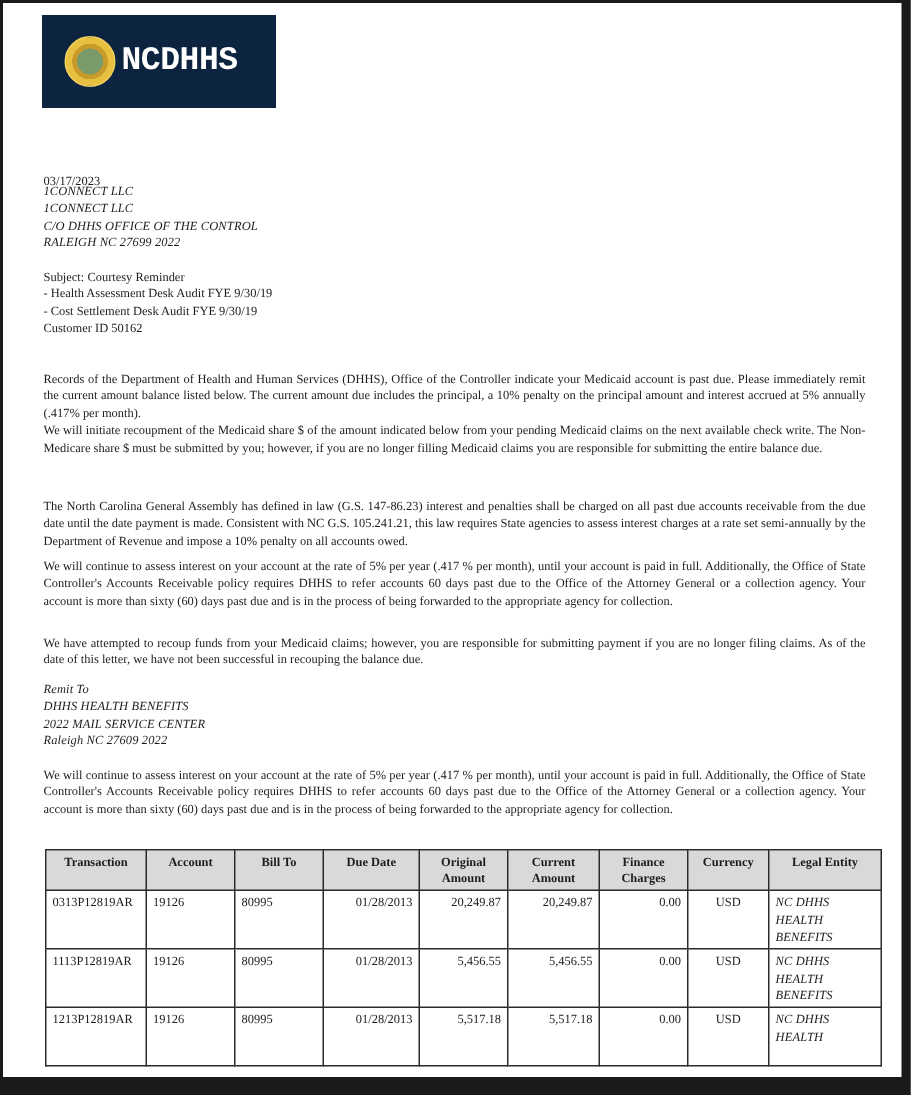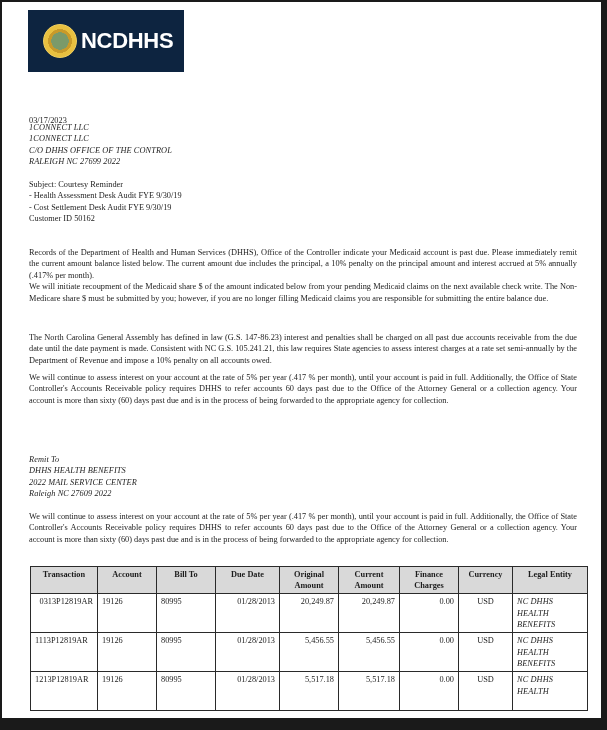--- a/index.html
+++ b/index.html
@@ -13,21 +13,21 @@
   .logo {
     position:absolute; left:26px; top:8px; width:156px; height:62px;
     background:#0d2440; display:flex; align-items:center;
   }
   .seal {
     width:34px; height:34px; border-radius:50%; margin-left:15px;
     background:radial-gradient(circle at 50% 50%, #7a9a6a 0 38%, #c89a2a 39% 52%, #e8c040 53% 100%);
     border:1px solid #f0d060; box-sizing:border-box;
   }
   .logo-text {
-    color:#ffffff; font-family:Liberation Sans, sans-serif;
+    color:#ffffff; font-family:Liberation Mono, monospace;
     font-weight:bold; font-size:22px; margin-left:4px; letter-spacing:-0.3px;
   }
   .block { position:absolute; left:27px; width:548px; }
   .just { text-align:justify; }
   .caps { letter-spacing:0.1px;font-style:italic; }
   table.tx {
     position:absolute; left:28px; top:564px; border-collapse:collapse;
     font-size:8.3px; line-height:11.2px;
   }
   table.tx th, table.tx td {
@@ -68,20 +68,21 @@
 
   <div class="block just" style="top:245px;">
     <div>Records of the Department of Health and Human Services (DHHS), Office of the Controller indicate your Medicaid account is past due. Please immediately remit the current amount balance listed below. The current amount due includes the principal, a 10% penalty on the principal amount and interest accrued at 5% annually (.417% per month).</div>
     <div>We will initiate recoupment of the Medicaid share $ of the amount indicated below from your pending Medicaid claims on the next available check write. The Non-Medicare share $ must be submitted by you; however, if you are no longer filling Medicaid claims you are responsible for submitting the entire balance due.</div>
   </div>
 
   <div class="block just" style="top:330px;">The North Carolina General Assembly has defined in law (G.S. 147-86.23) interest and penalties shall be charged on all past due accounts receivable from the due date until the date payment is made.  Consistent with NC G.S. 105.241.21, this law requires State agencies to assess interest charges at a rate set semi-annually by the Department of Revenue and impose a 10% penalty on all accounts owed.</div>
 
   <div class="block just" style="top:370px;">We will continue to assess interest on your account at the rate of 5% per year (.417 % per month), until your account is paid in full. Additionally, the Office of State Controller's Accounts Receivable policy requires DHHS to refer accounts 60 days past due to the Office of the Attorney General or a collection agency. Your account is more than sixty (60) days past due and is in the process of being forwarded to the appropriate agency for collection.</div>
 
+  <div class="block just" style="top:421px;">We have attempted to recoup funds from your Medicaid claims; however, you are responsible for submitting payment if you are no longer filing claims. As of the date of this letter, we have not been successful in recouping the balance due.</div>
 
   <div class="block caps" style="top:452px;">
     <div>Remit To</div>
     <div>DHHS HEALTH BENEFITS</div>
     <div>2022 MAIL SERVICE CENTER</div>
     <div>Raleigh NC 27609 2022</div>
   </div>
 
   <div class="block just" style="top:509px;">We will continue to assess interest on your account at the rate of 5% per year (.417 % per month), until your account is paid in full. Additionally, the Office of State Controller's Accounts Receivable policy requires DHHS to refer accounts 60 days past due to the Office of the Attorney General or a collection agency. Your account is more than sixty (60) days past due and is in the process of being forwarded to the appropriate agency for collection.</div>
 
@@ -94,21 +95,21 @@
         <th style="width:55px;">Due Date</th>
         <th style="width:50px;">Original Amount</th>
         <th style="width:52px;">Current Amount</th>
         <th style="width:50px;">Finance Charges</th>
         <th style="width:45px;">Currency</th>
         <th style="width:66px;">Legal Entity</th>
       </tr>
     </thead>
     <tbody>
       <tr>
-        <td style="word-break:break-all;text-align:right;">0313P12819AR</td>
+        <td style="word-break:break-all;">0313P12819AR</td>
         <td>19126</td>
         <td>80995</td>
         <td class="r">01/28/2013</td>
         <td class="r">20,249.87</td>
         <td class="r">20,249.87</td>
         <td class="r">0.00</td>
         <td class="c">USD</td>
         <td class="caps">NC DHHS HEALTH BENEFITS</td>
       </tr>
       <tr>

